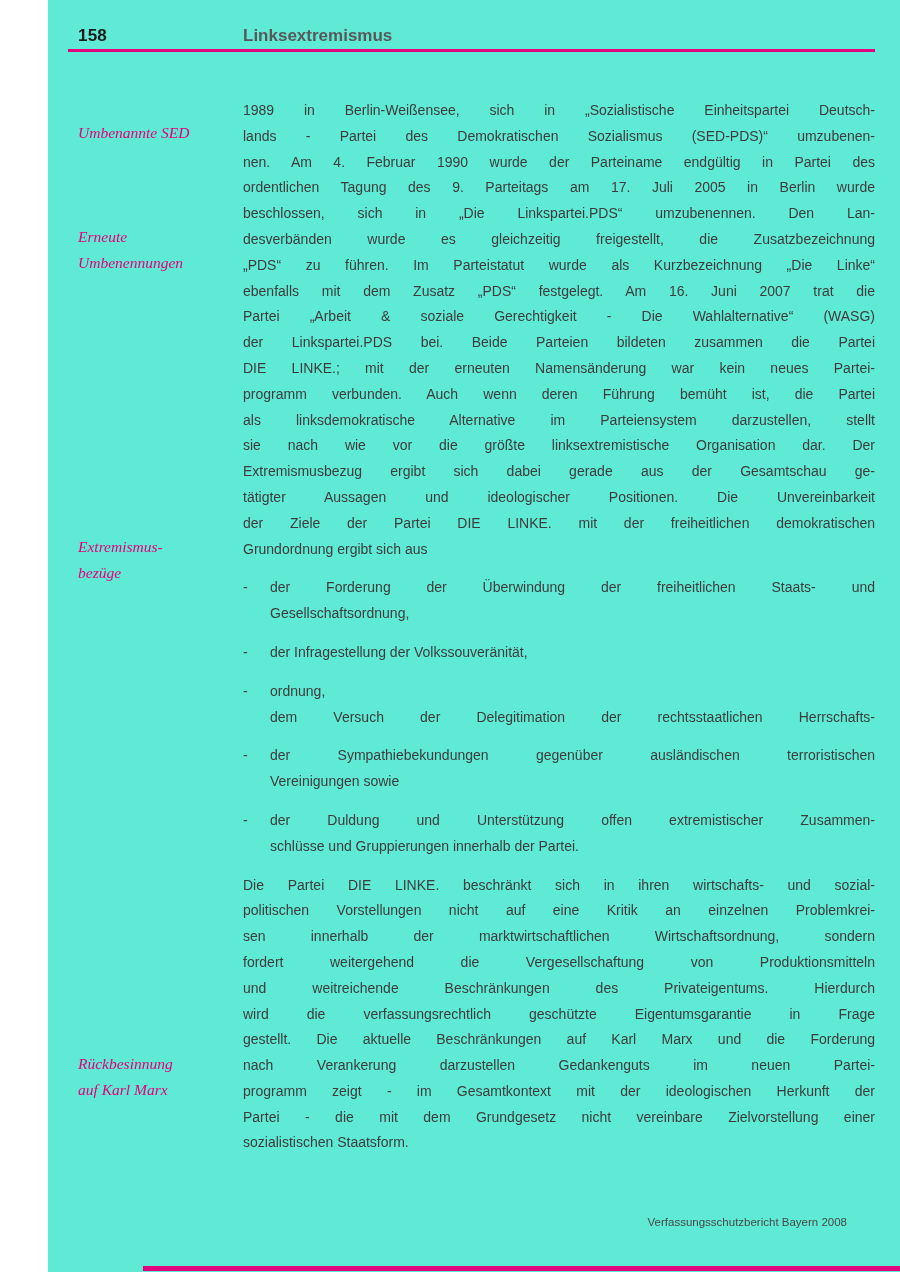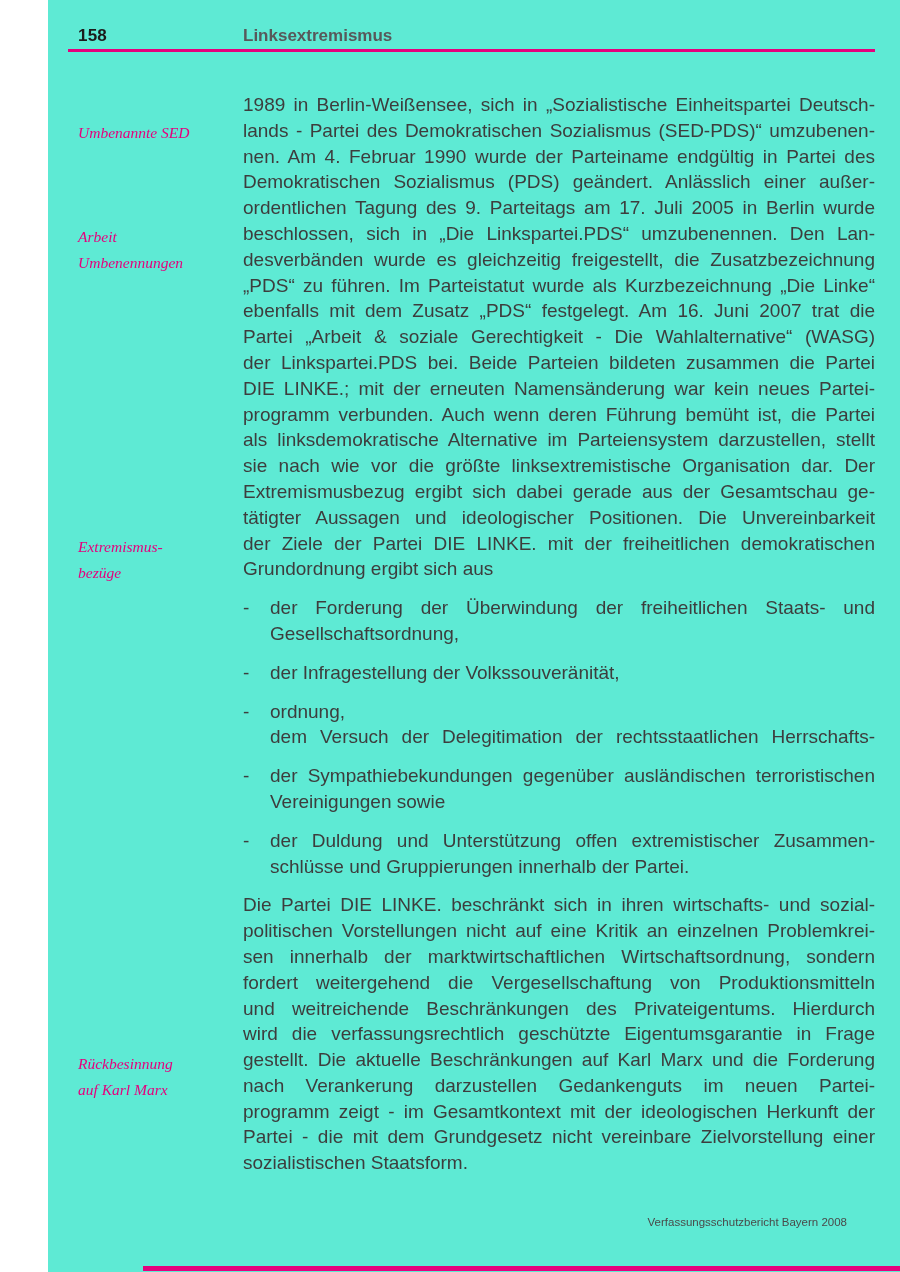--- a/index.html
+++ b/index.html
@@ -27,22 +27,22 @@
   }
   
   .margin-notes{position:absolute;left:0;top:0;width:190px;height:100%;font-family:Liberation Serif, serif;}
   .margin-note{
     position:absolute;left:30px;width:158px;
     font-size:15.5px;font-style:italic;
     line-height:26px;
   }
   
   .body-col{
-    position:absolute;left:195px;top:92px;width:632px;
-    font-size:19px;color:#3d3d3d;
+    position:absolute;left:195px;top:98px;width:632px;
+    font-size:14px;color:#3d3d3d;
   }
   .para{margin:0 0 13px 0;}
   .line{
     line-height:25.8px;
     text-align:justify;
     text-align-last:justify;
     text-justify:inter-word;
     white-space:normal;
   }
   .line.last{text-align-last:left;}
@@ -67,39 +67,38 @@
 
   <span class="pagenum">158</span>
   <span class="section-title">Linksextremismus</span>
   <div class="rule-top" style="background: rgb(229, 0, 125);"></div>
 
   <aside class="margin-notes">
       <div class="margin-note" style="top: 120px; color: rgb(229, 0, 125);">
         <div>Umbenannte SED</div>
       </div>
       <div class="margin-note" style="top: 224px; color: rgb(229, 0, 125);">
-        <div>Arbeit</div>
+        <div>Erneute</div>
         <div>Umbenennungen</div>
       </div>
       <div class="margin-note" style="top: 534px; color: rgb(229, 0, 125);">
         <div>Extremismus-</div>
         <div>bezüge</div>
       </div>
       <div class="margin-note" style="top: 1051px; color: rgb(229, 0, 125);">
         <div>Rückbesinnung</div>
         <div>auf Karl Marx</div>
       </div>
     </aside>
 
   <main class="body-col">
     <div class="para">
         <div class="line">1989 in Berlin-Weißensee, sich in „Sozialistische Einheitspartei Deutsch-</div>
         <div class="line">lands - Partei des Demokratischen Sozialismus (SED-PDS)“ umzubenen-</div>
         <div class="line">nen. Am 4. Februar 1990 wurde der Parteiname endgültig in Partei des</div>
-        <div class="line">Demokratischen Sozialismus (PDS) geändert. Anlässlich einer außer-</div>
         <div class="line">ordentlichen Tagung des 9. Parteitags am 17. Juli 2005 in Berlin wurde</div>
         <div class="line">beschlossen, sich in „Die Linkspartei.PDS“ umzubenennen. Den Lan-</div>
         <div class="line">desverbänden wurde es gleichzeitig freigestellt, die Zusatzbezeichnung</div>
         <div class="line">„PDS“ zu führen. Im Parteistatut wurde als Kurzbezeichnung „Die Linke“</div>
         <div class="line">ebenfalls mit dem Zusatz „PDS“ festgelegt. Am 16. Juni 2007 trat die</div>
         <div class="line">Partei „Arbeit &amp; soziale Gerechtigkeit - Die Wahlalternative“ (WASG)</div>
         <div class="line">der Linkspartei.PDS bei. Beide Parteien bildeten zusammen die Partei</div>
         <div class="line">DIE LINKE.; mit der erneuten Namensänderung war kein neues Partei-</div>
         <div class="line">programm verbunden. Auch wenn deren Führung bemüht ist, die Partei</div>
         <div class="line">als linksdemokratische Alternative im Parteiensystem darzustellen, stellt</div>

